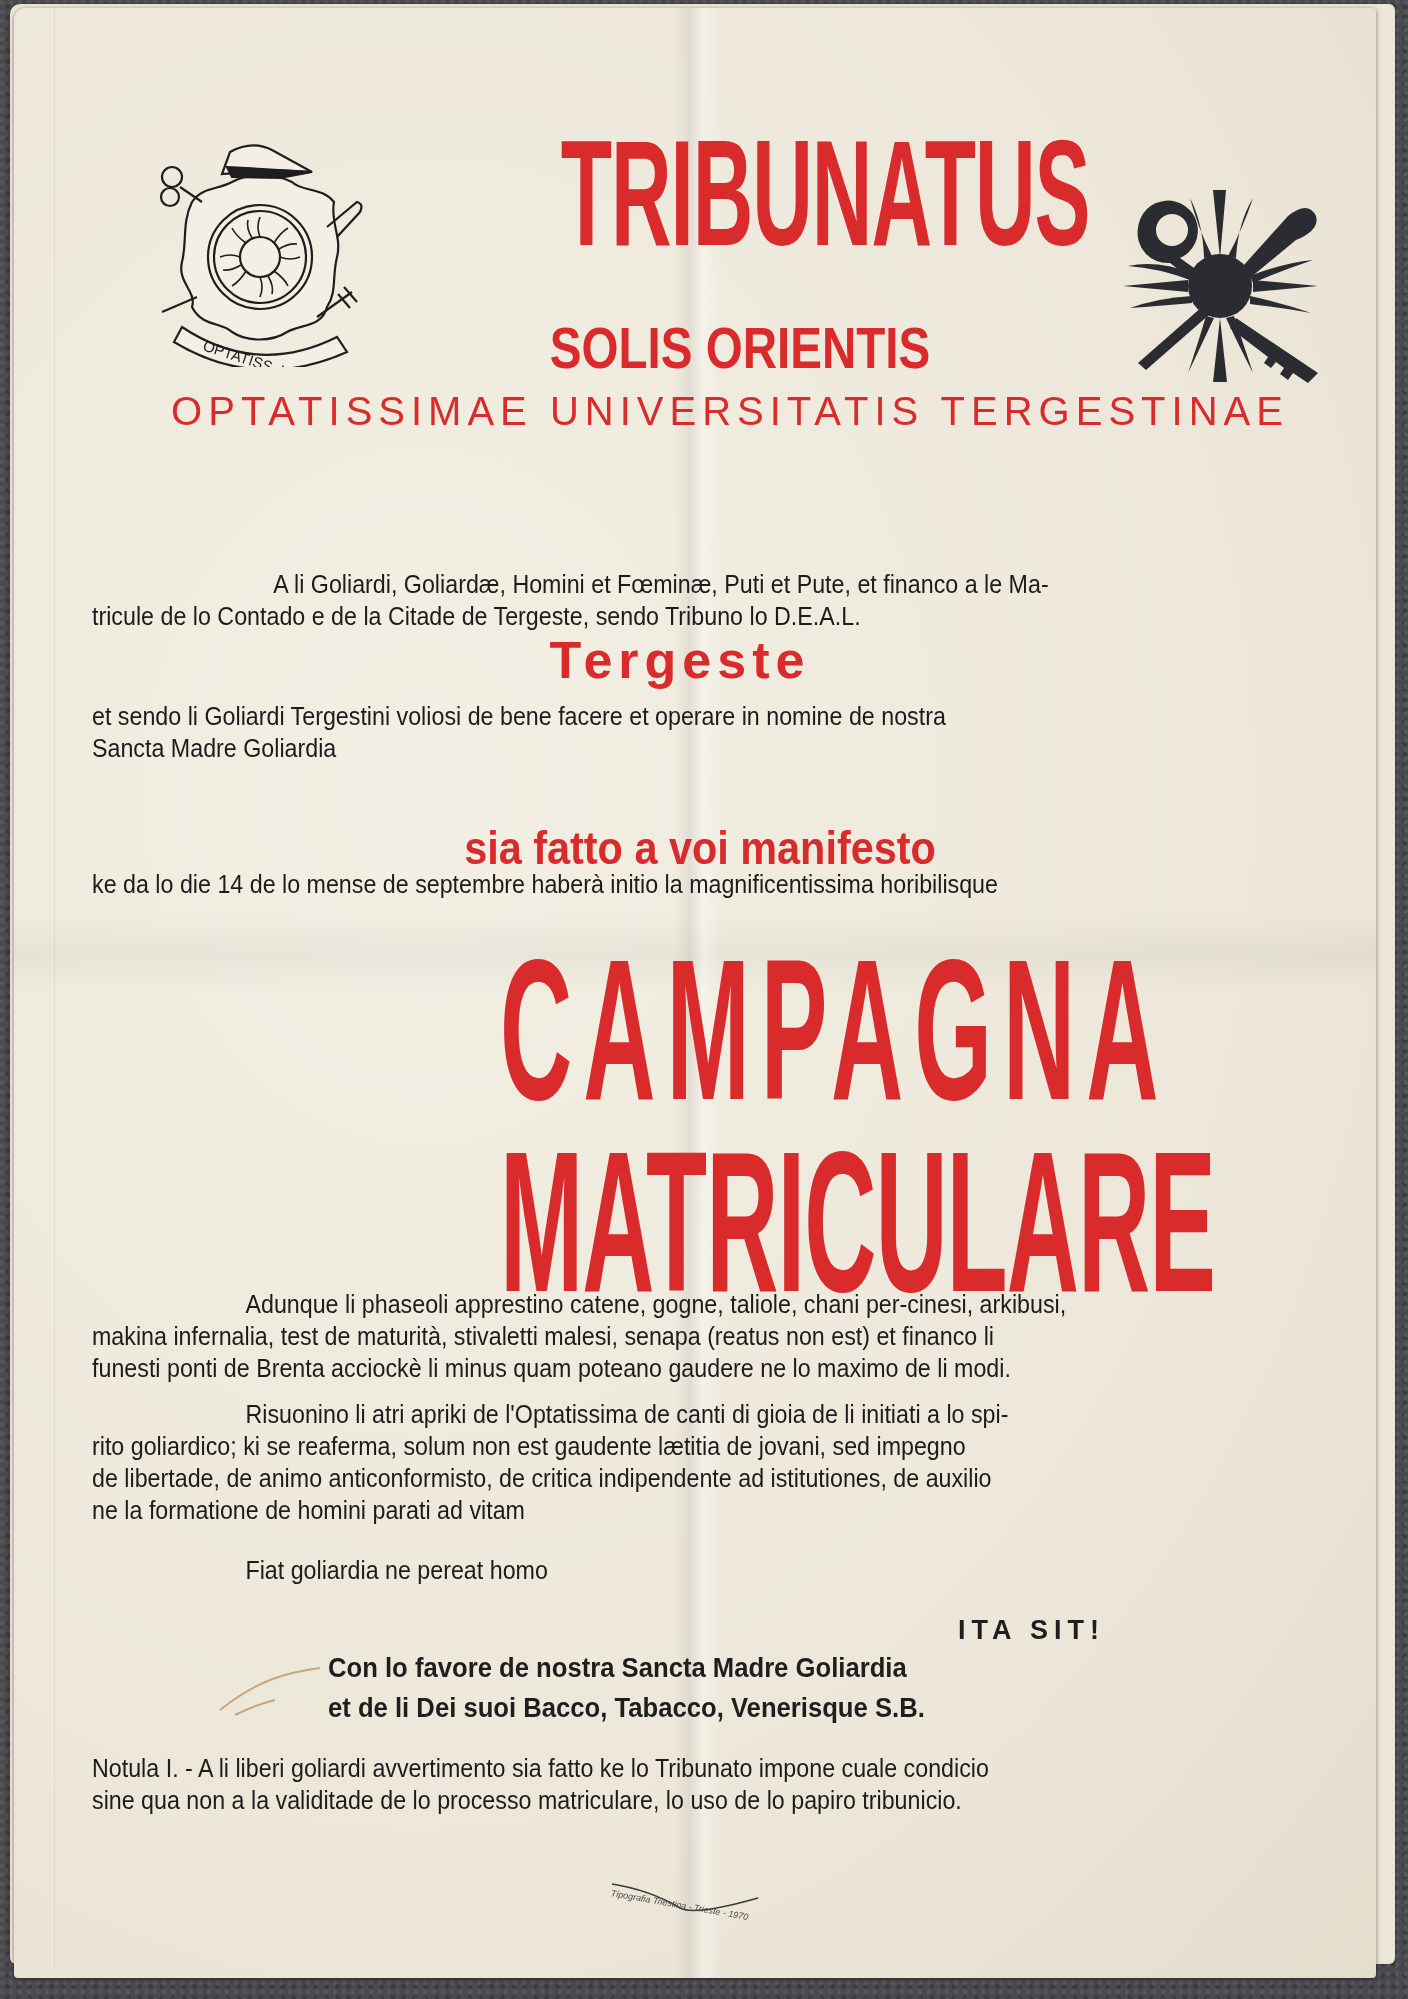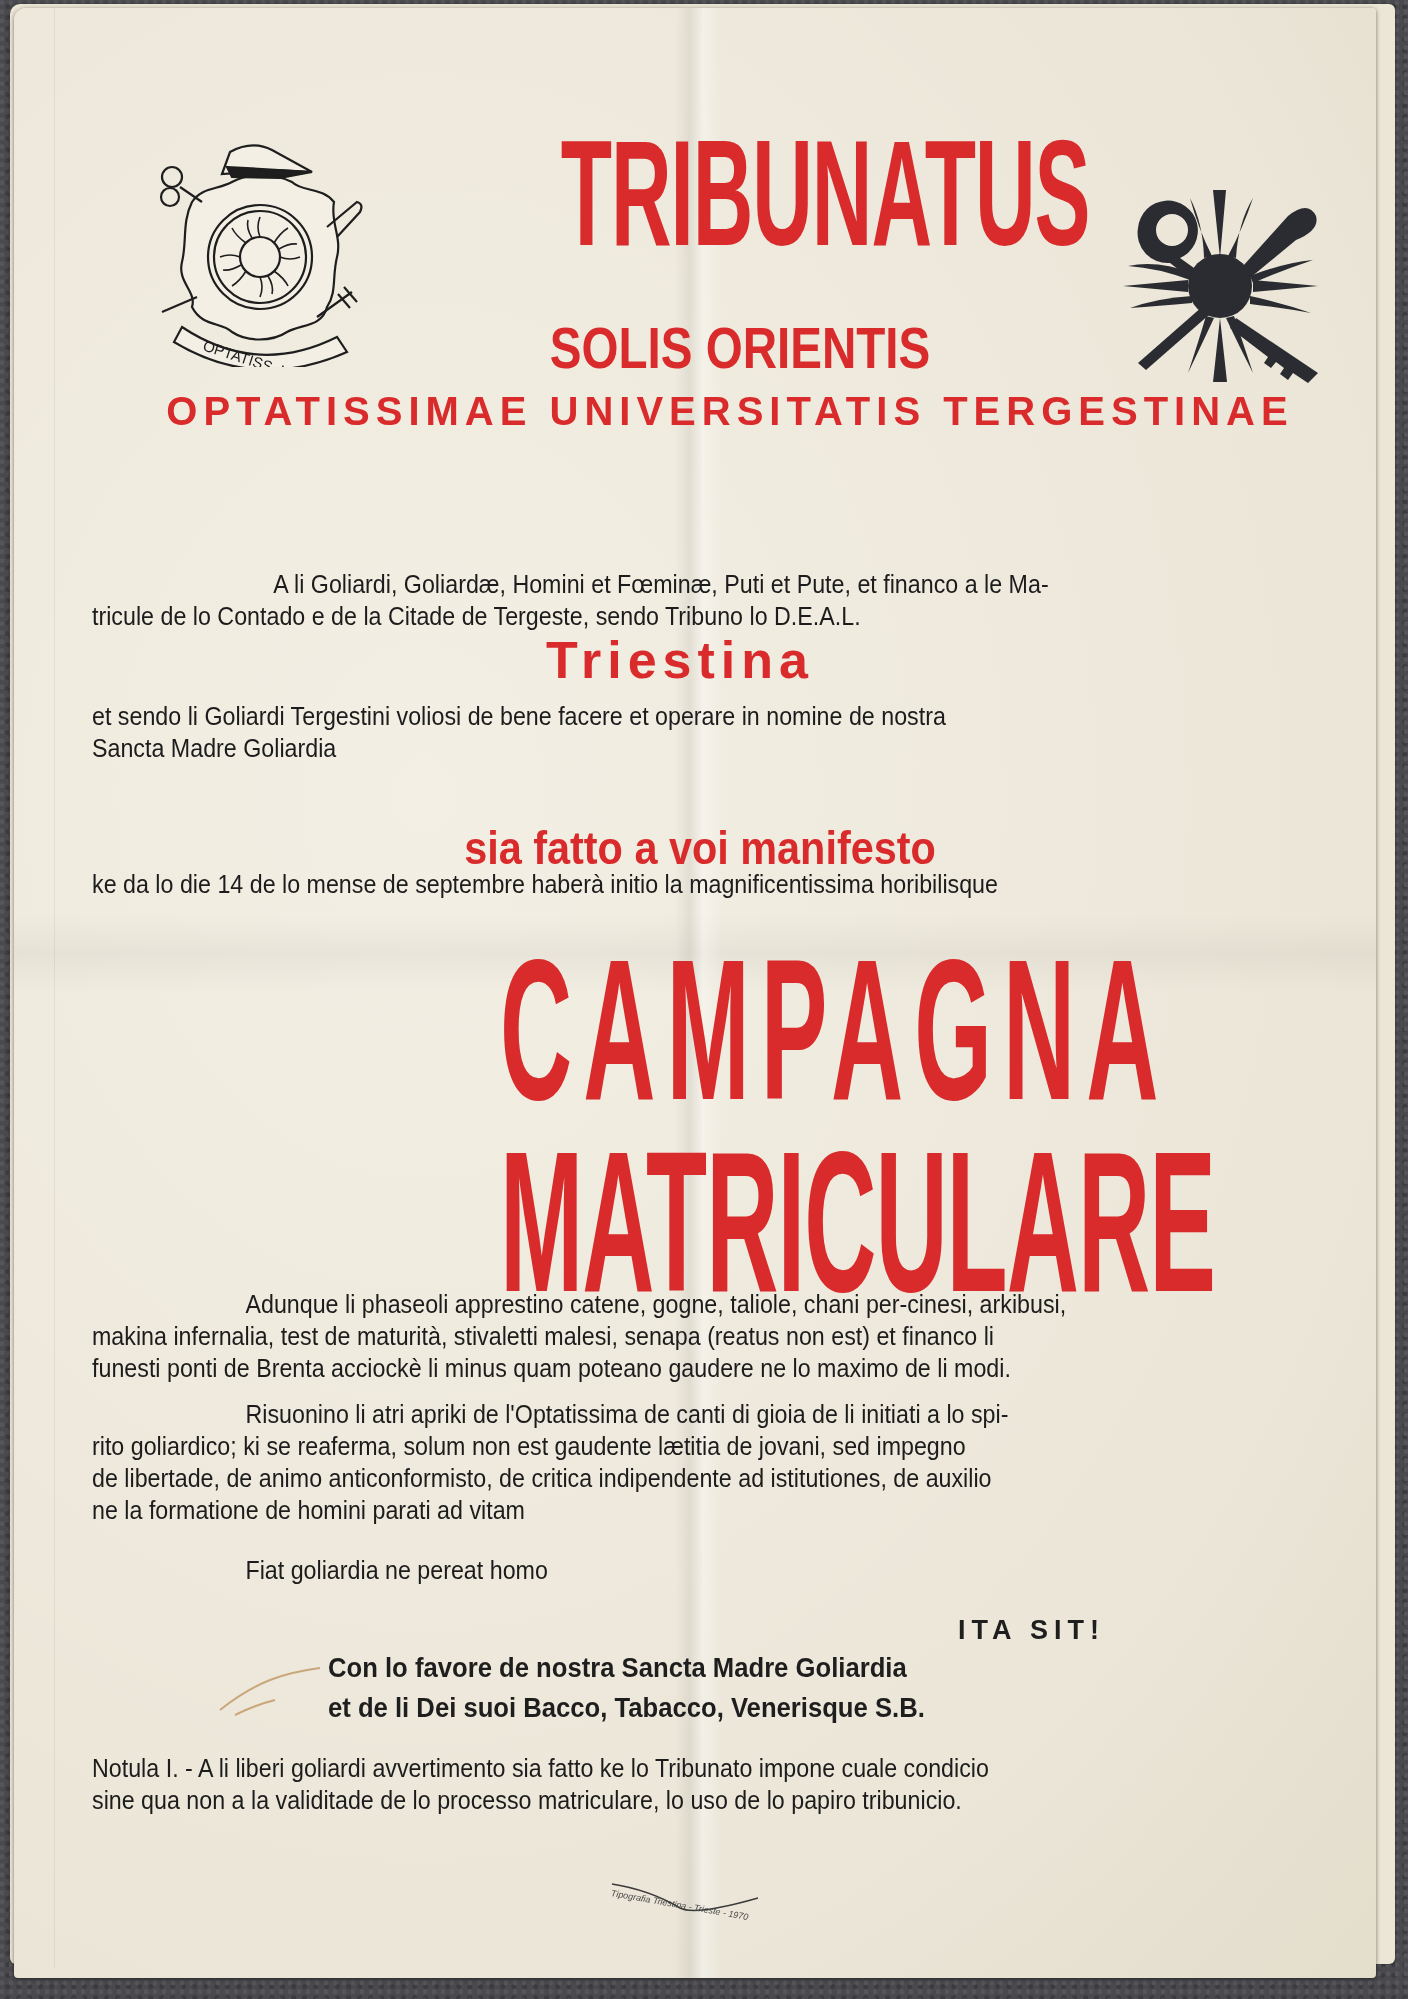--- a/index.html
+++ b/index.html
@@ -47,21 +47,21 @@
       transform: scaleX(0.56); transform-origin: center top;
       letter-spacing: -2px;
     }
     .subtitle {
       position: absolute; left: 470px; top: 318px; width: 540px; text-align: center;
       font-weight: 700; font-size: 58px; line-height: 60px;
       transform: scaleX(0.82); transform-origin: center top;
     }
     .institution {
       position: absolute; left: 120px; top: 388px; width: 1220px; text-align: center;
-      font-weight: 700; font-size: 40px; line-height: 46px; letter-spacing: 6px;
+      font-weight: 400; font-size: 40px; line-height: 46px; letter-spacing: 6px;
     }
     .body-text {
       position: absolute; left: 92px; width: 1230px;
       font-size: 25px; line-height: 32px; text-align: justify;
       transform: scaleX(0.93); transform-origin: left top;
       width: 1322px;
     }
     .body-text .indent { display: inline-block; width: 195px; }
     .center-red {
       position: absolute; text-align: center; font-weight: 700;
@@ -169,21 +169,21 @@
 
 <div class="title red">TRIBUNATUS</div>
 <div class="subtitle red">SOLIS ORIENTIS</div>
 <div class="institution red">OPTATISSIMAE UNIVERSITATIS TERGESTINAE</div>
 
 <div class="body-text ink" style="top:568px;">
   <div><span class="indent"></span><span>A li Goliardi, Goliardæ, Homini et Fœminæ, Puti et Pute, et financo a le Ma-</span></div>
   <div>tricule de lo Contado e de la Citade de Tergeste, sendo Tribuno lo D.E.A.L.</div>
 </div>
 
-<div class="center-red red robertus">Triestina</div>
+<div class="center-red red robertus">Tergeste</div>
 
 <div class="body-text ink" style="top:700px;">
   <div>et sendo li Goliardi Tergestini voliosi de bene facere et operare in nomine de nostra</div>
   <div>Sancta Madre Goliardia</div>
 </div>
 
 <div class="center-red red manifesto">sia fatto a voi manifesto</div>
 
 <div class="body-text ink" style="top:868px;">ke da lo die 14 de lo mense de septembre haberà initio la magnificentissima horibilisque</div>
 

